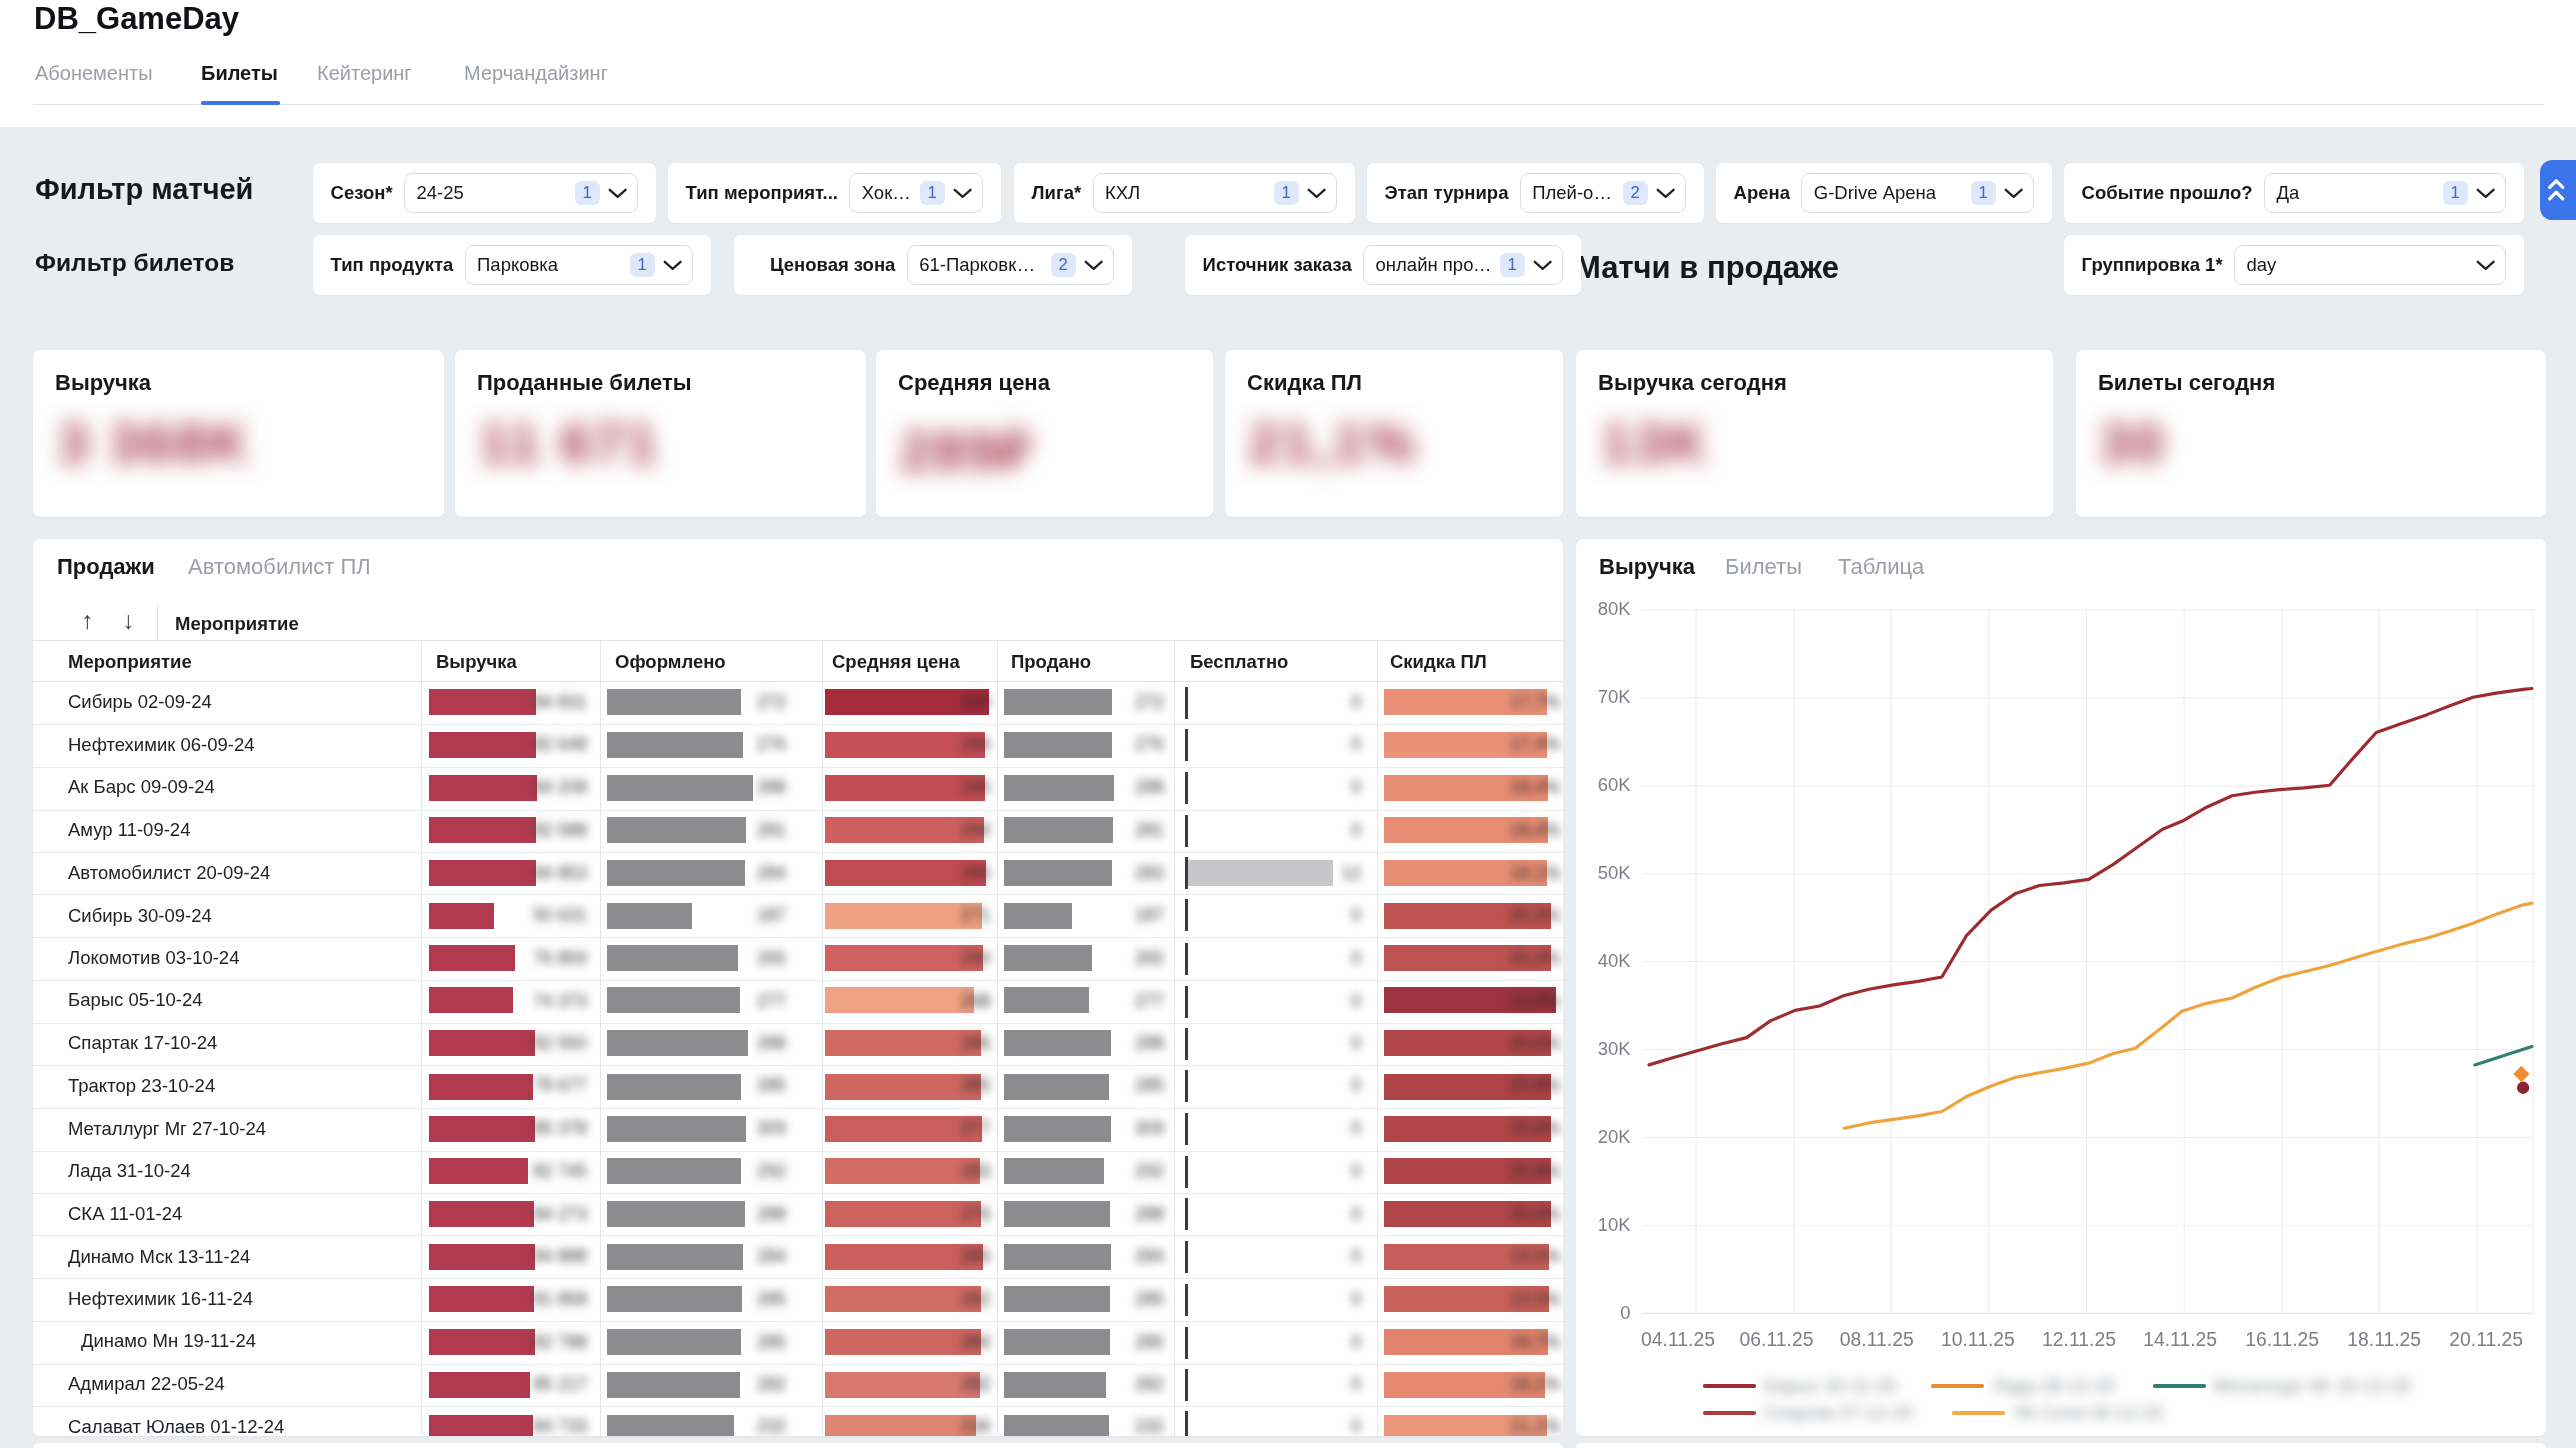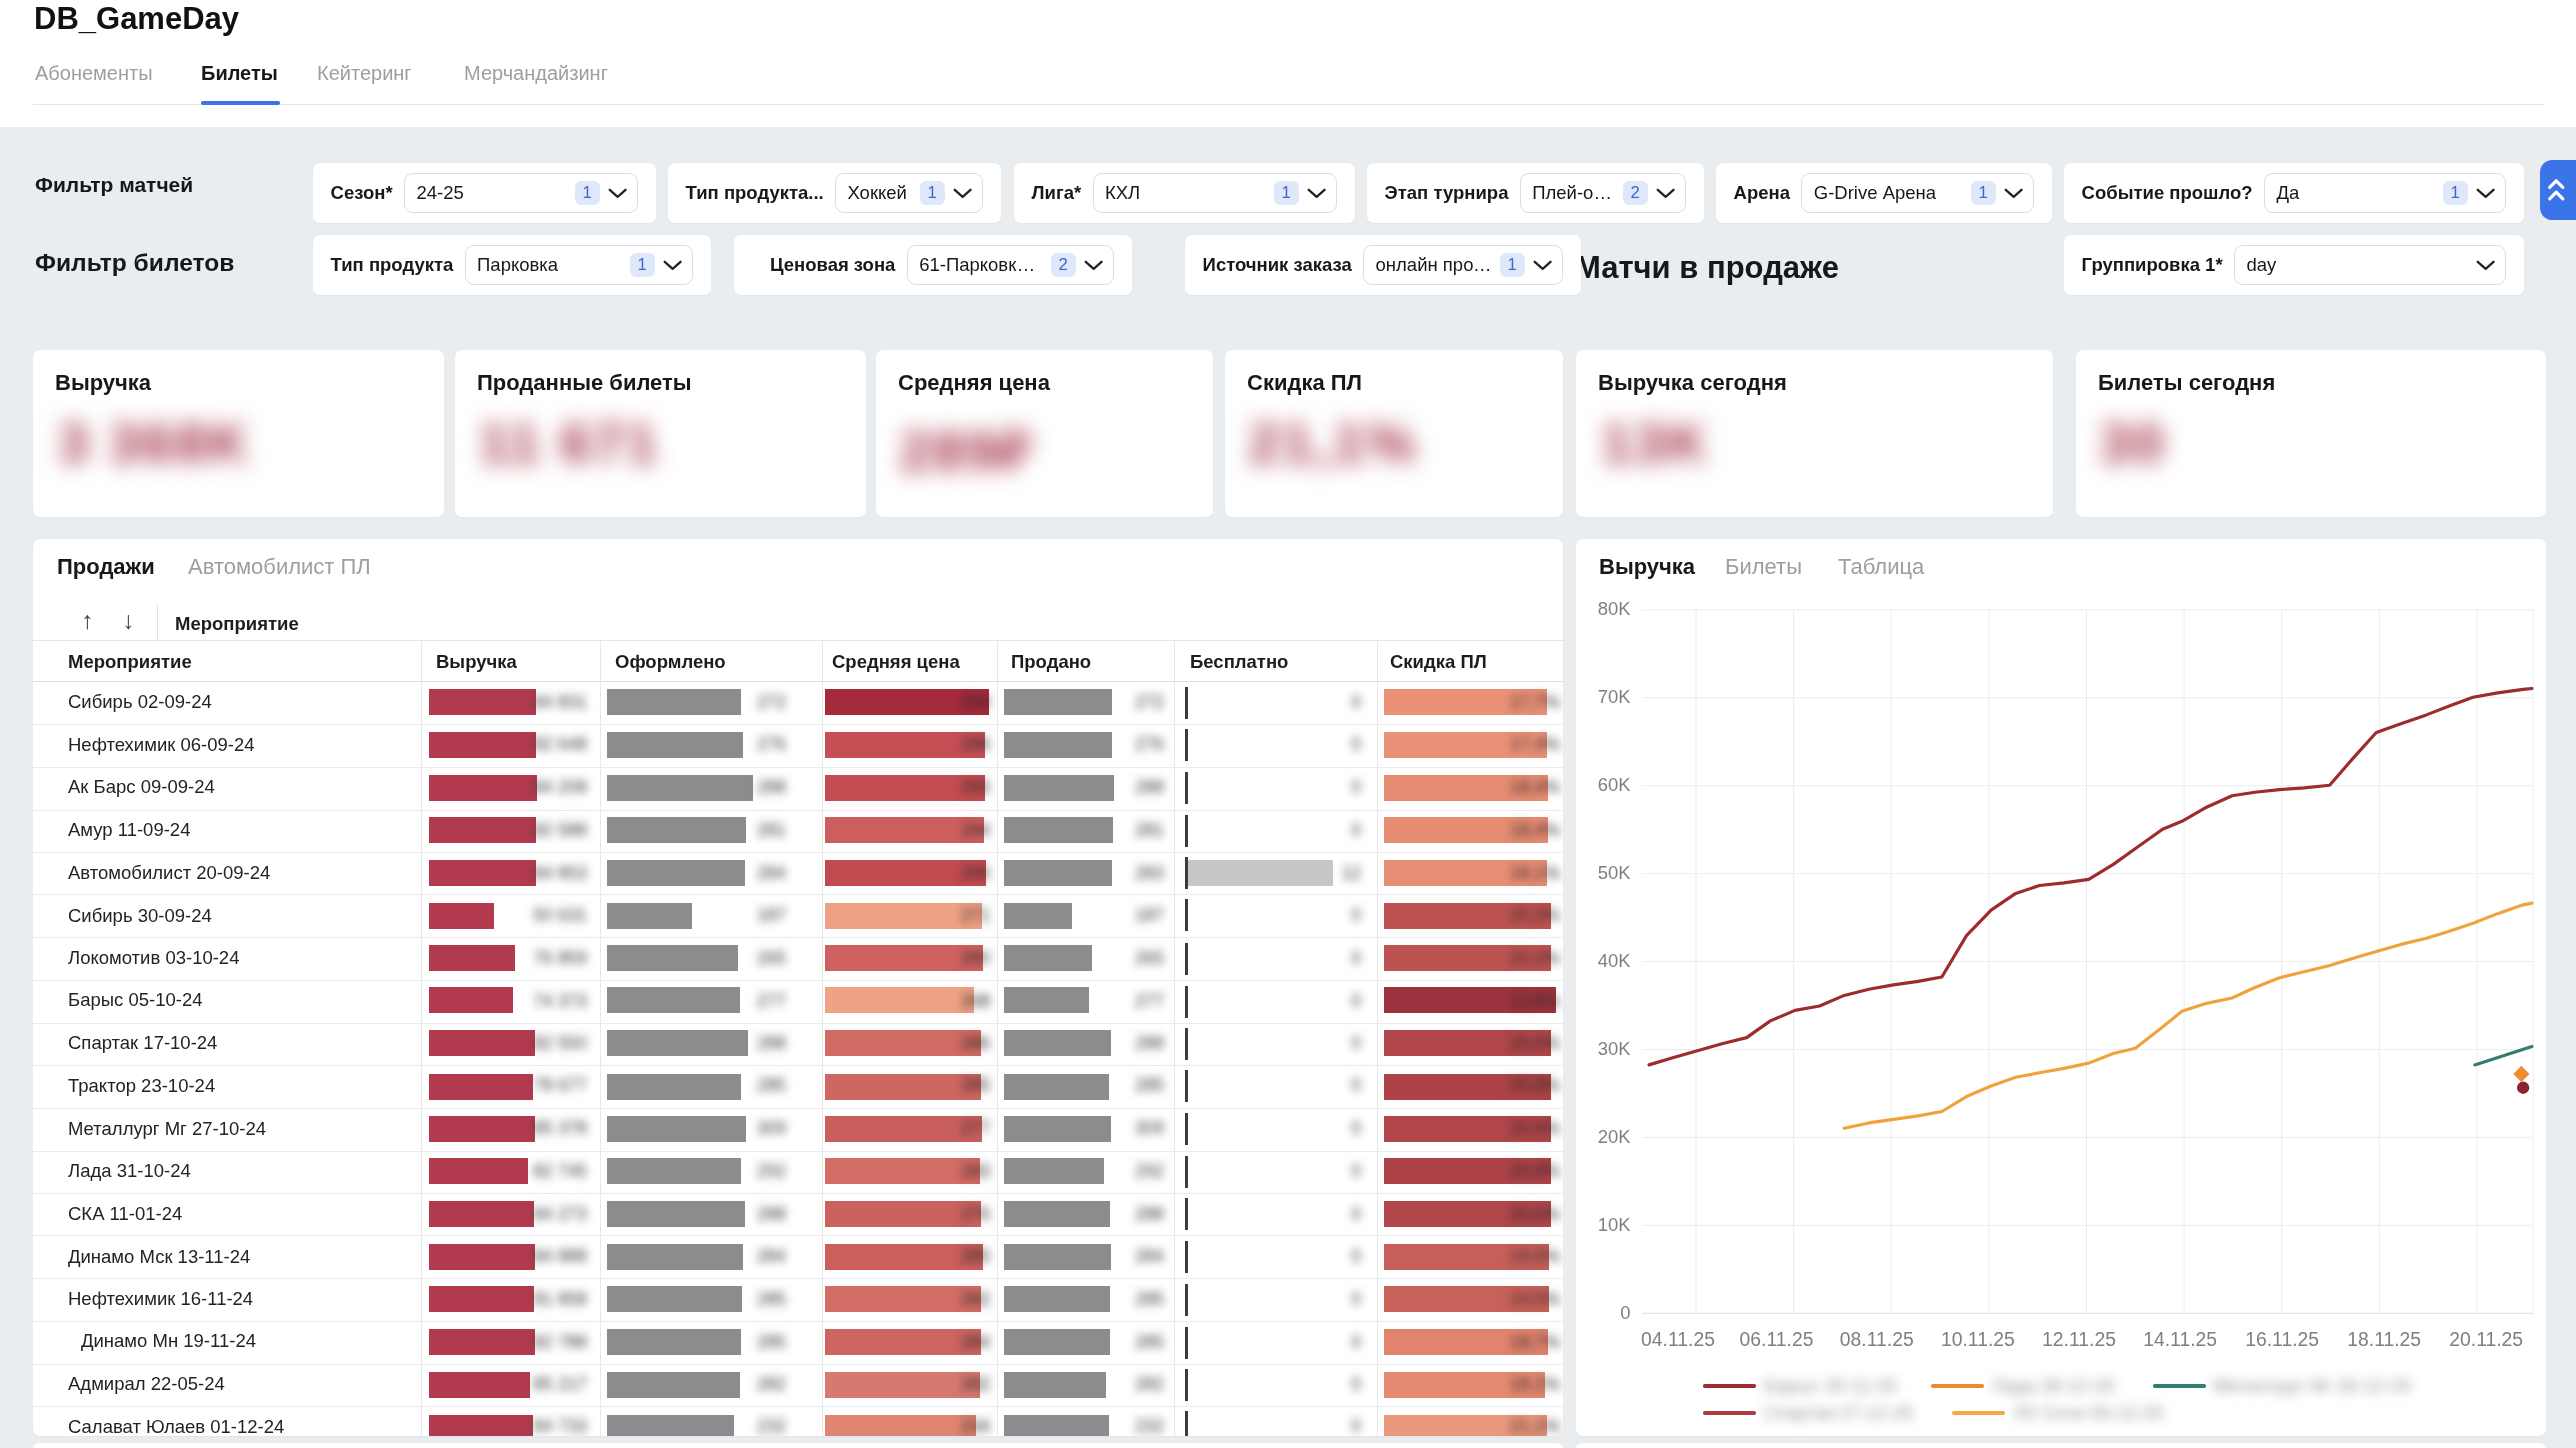--- a/index.html
+++ b/index.html
@@ -23,35 +23,35 @@
 </style></head><body>
 
 <div class="abs" style="left:0;top:0;width:2576px;height:127px;background:#fff;"></div>
 <div class="abs" style="left:34px;top:0.9px;font-size:31px;font-weight:bold;color:#101114;">DB_GameDay</div>
 <div class="abs" style="left:33px;top:104px;width:2511px;height:0.9px;background:#e3e5e8;"></div>
 <div class="abs" style="left:35px;top:62px;font-size:20px;"><span class="tab-g">Абонементы</span></div>
 <div class="abs" style="left:201px;top:62px;font-size:20px;font-weight:bold;color:#17181a;">Билеты</div>
 <div class="abs" style="left:201px;top:101px;width:79px;height:3.5px;background:#3b73e8;border-radius:1.8px;"></div>
 <div class="abs" style="left:317px;top:62px;font-size:20px;"><span class="tab-g">Кейтеринг</span></div>
 <div class="abs" style="left:464px;top:62px;font-size:20px;"><span class="tab-g">Мерчандайзинг</span></div>
-<div class="abs" style="left:35px;top:173px;font-size:21px;font-weight:bold;color:#17181a;">Фильтр матчей</div>
+<div class="abs" style="left:35px;top:173px;font-size:29px;font-weight:bold;color:#17181a;">Фильтр матчей</div>
 <div class="abs" style="left:35px;top:249px;font-size:24.6px;font-weight:bold;color:#17181a;">Фильтр билетов</div>
 <div class="abs" style="left:1575px;top:250px;font-size:31px;font-weight:bold;color:#17181a;">Матчи в продаже</div>
 <div class="fcard" style="left:313px;top:163px;width:343px;">
     <div class="flabel">Сезон*</div>
     <div class="fsel">
       <span class="fval">24-25</span>
       <span class="fbadge">1</span>
       <svg width="19.3" height="10.6" viewBox="0 0 22 12" style="flex:none">
         <path d="M2 2 L11 10 L20 2" fill="none" stroke="#222" stroke-width="2.6" stroke-linecap="round" stroke-linejoin="round"></path>
       </svg>
     </div>
   </div>
 <div class="fcard" style="left:668px;top:163px;width:333px;">
-    <div class="flabel">Тип продукта...</div>
+    <div class="flabel">Тип мероприят...</div>
     <div class="fsel">
       <span class="fval">Хоккей</span>
       <span class="fbadge">1</span>
       <svg width="19.3" height="10.6" viewBox="0 0 22 12" style="flex:none">
         <path d="M2 2 L11 10 L20 2" fill="none" stroke="#222" stroke-width="2.6" stroke-linecap="round" stroke-linejoin="round"></path>
       </svg>
     </div>
   </div>
 <div class="fcard" style="left:1014px;top:163px;width:341px;">
     <div class="flabel">Лига*</div>

